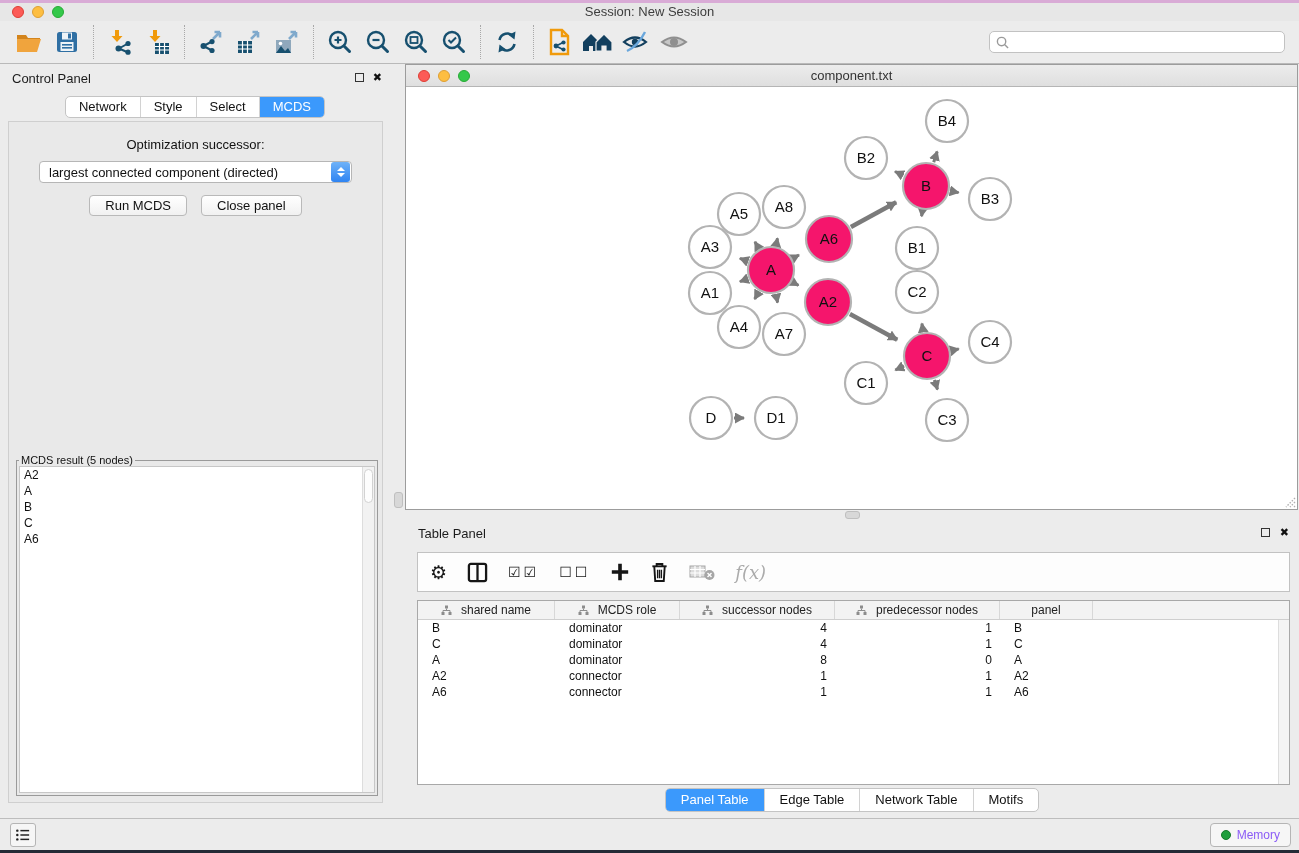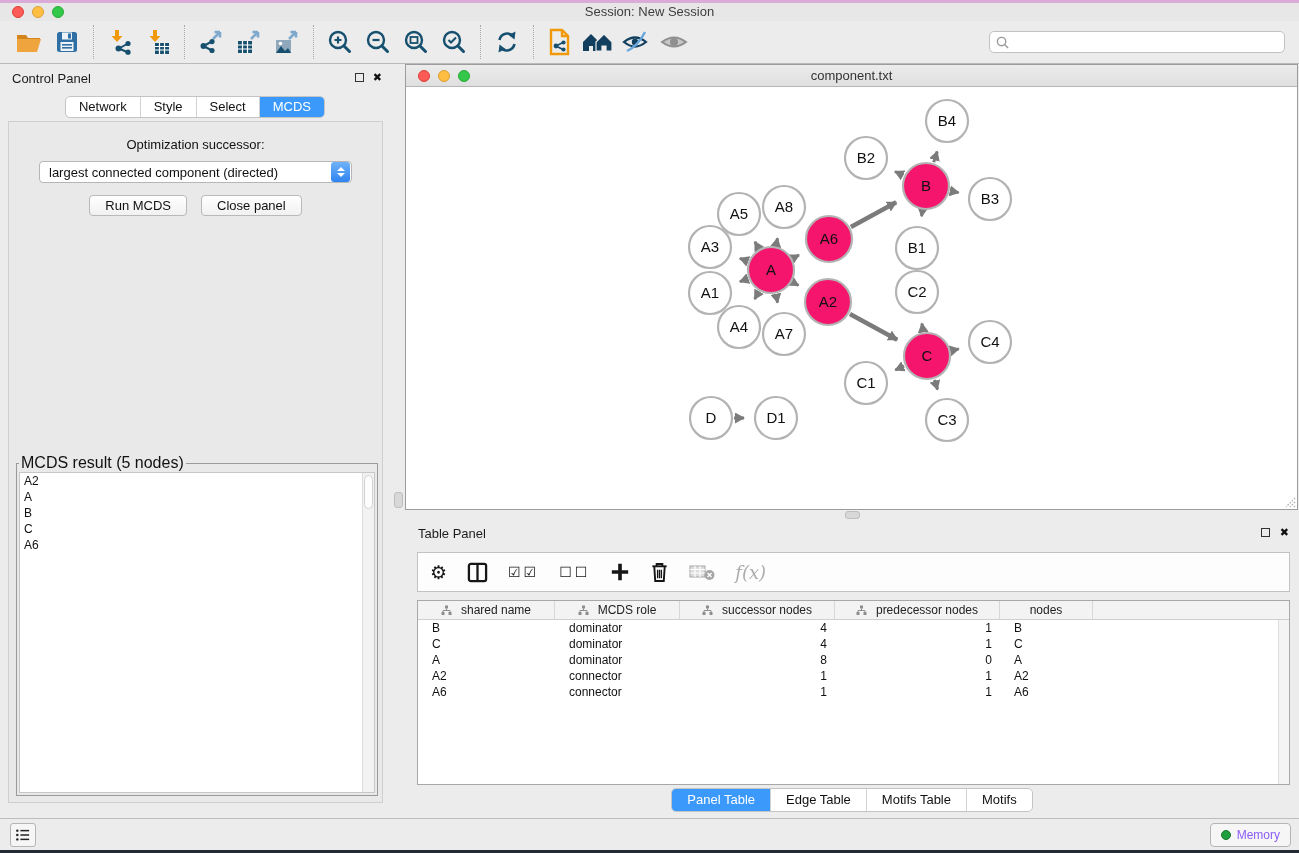--- a/index.html
+++ b/index.html
@@ -38,21 +38,21 @@
   .cp-content{position:absolute;left:8px;right:7px;top:57px;bottom:15px;background:#e9e9e9;border:1px solid #cfcfcf;}
   .opt-label{margin-top:15px;text-align:center;font-size:13px;color:#111;}
   .selectbox{position:relative;margin:9px auto 0 auto;width:313px;height:22px;background:#fff;border:1px solid #b6b6b6;border-radius:4px;display:flex;align-items:center;}
   .selectbox .sel-text{flex:1;font-size:13px;color:#111;padding-left:9px;white-space:nowrap;overflow:hidden;}
   .stepper{width:19px;height:20px;margin-right:1px;border-radius:3px;background:linear-gradient(#6fb2f8,#2f84f2);display:flex;flex-direction:column;align-items:center;justify-content:center;gap:2px;}
   .tri-up{width:0;height:0;border-left:4px solid transparent;border-right:4px solid transparent;border-bottom:4px solid #fff;}
   .tri-down{width:0;height:0;border-left:4px solid transparent;border-right:4px solid transparent;border-top:4px solid #fff;}
   .btn-row{margin-top:12px;display:flex;justify-content:center;gap:14px;}
   .push-btn{height:21px;line-height:19px;padding:0 15px;font-size:13px;color:#111;background:linear-gradient(#ffffff,#f1f1f1);border:1px solid #b9b9b9;border-radius:4px;}
   .result-fieldset{position:absolute;left:7px;right:4px;top:332px;bottom:6px;border:1px solid #9a9a9a;margin:0;padding:0;background:#e9e9e9;}
-  .result-fieldset legend{font-size:16px;color:#111;margin-left:2px;padding:0 2px;}
+  .result-fieldset legend{font-size:11px;color:#111;margin-left:2px;padding:0 2px;}
   .result-list{position:absolute;left:2px;right:2px;top:0;bottom:2px;background:#fff;border:1px solid #c7c7c7;overflow:hidden;}
   .result-item{font-size:12px;color:#111;line-height:16px;padding-left:4px;}
   .vscroll{position:absolute;right:0;top:0;bottom:0;width:12px;background:#f2f2f2;border-left:1px solid #ddd;}
   .vscroll .thumb{position:absolute;left:1px;right:1px;top:2px;height:34px;background:#fdfdfd;border:1px solid #d2d2d2;border-radius:5px;}
 
   
   .grip{position:absolute;background:#d8d8d8;border:1px solid #bfbfbf;border-radius:3px;}
   .grip.v{left:394px;top:492px;width:9px;height:16px;}
   .grip.h{left:845px;top:511px;width:15px;height:8px;}
 
@@ -502,21 +502,21 @@
           <div class="th" style="width: 165px;">
             <svg width="11" height="11" viewBox="0 0 11 11">
               <rect x="4" y="0.5" width="3" height="3" fill="#8d8d8d"></rect>
               <rect x="0.5" y="7" width="3" height="3" fill="#8d8d8d"></rect>
               <rect x="7.5" y="7" width="3" height="3" fill="#8d8d8d"></rect>
               <path d="M5.5 3.5v2M2 7V5.5h7V7" stroke="#8d8d8d" fill="none"></path>
             </svg>
             <span>predecessor nodes</span>
           </div>
           <div class="th" style="width: 93px;">
-            <span>nodes</span>
+            <span>panel</span>
           </div>
           <div class="th-fill"></div>
         </div>
       <div id="table-body">
           <div class="trow">
             <div class="td l" style="width: 137px;">B</div>
             <div class="td l" style="width: 125px;">dominator</div>
             <div class="td r" style="width: 155px;">4</div>
             <div class="td r" style="width: 165px;">1</div>
             <div class="td l" style="width: 93px;">B</div>
@@ -550,21 +550,21 @@
             <div class="td l" style="width: 93px;">A6</div>
           </div>
         </div>
       <div class="tbl-vscroll"></div>
     </div>
 
     <div class="tp-tabs-row">
       <div class="segmented" id="tp-tabs">
           <div class="seg active">Panel Table</div>
           <div class="seg">Edge Table</div>
-          <div class="seg">Motifs Table</div>
+          <div class="seg">Network Table</div>
           <div class="seg">Motifs</div>
         </div>
     </div>
   </div>
 
   <div class="statusbar">
     <div class="sb-left-btn">
       <svg width="16" height="14" viewBox="0 0 18 16">
         <circle cx="2.5" cy="3" r="1.4" fill="#222"></circle>
           <path d="M6 3h10" stroke="#222" stroke-width="1.7"></path>

